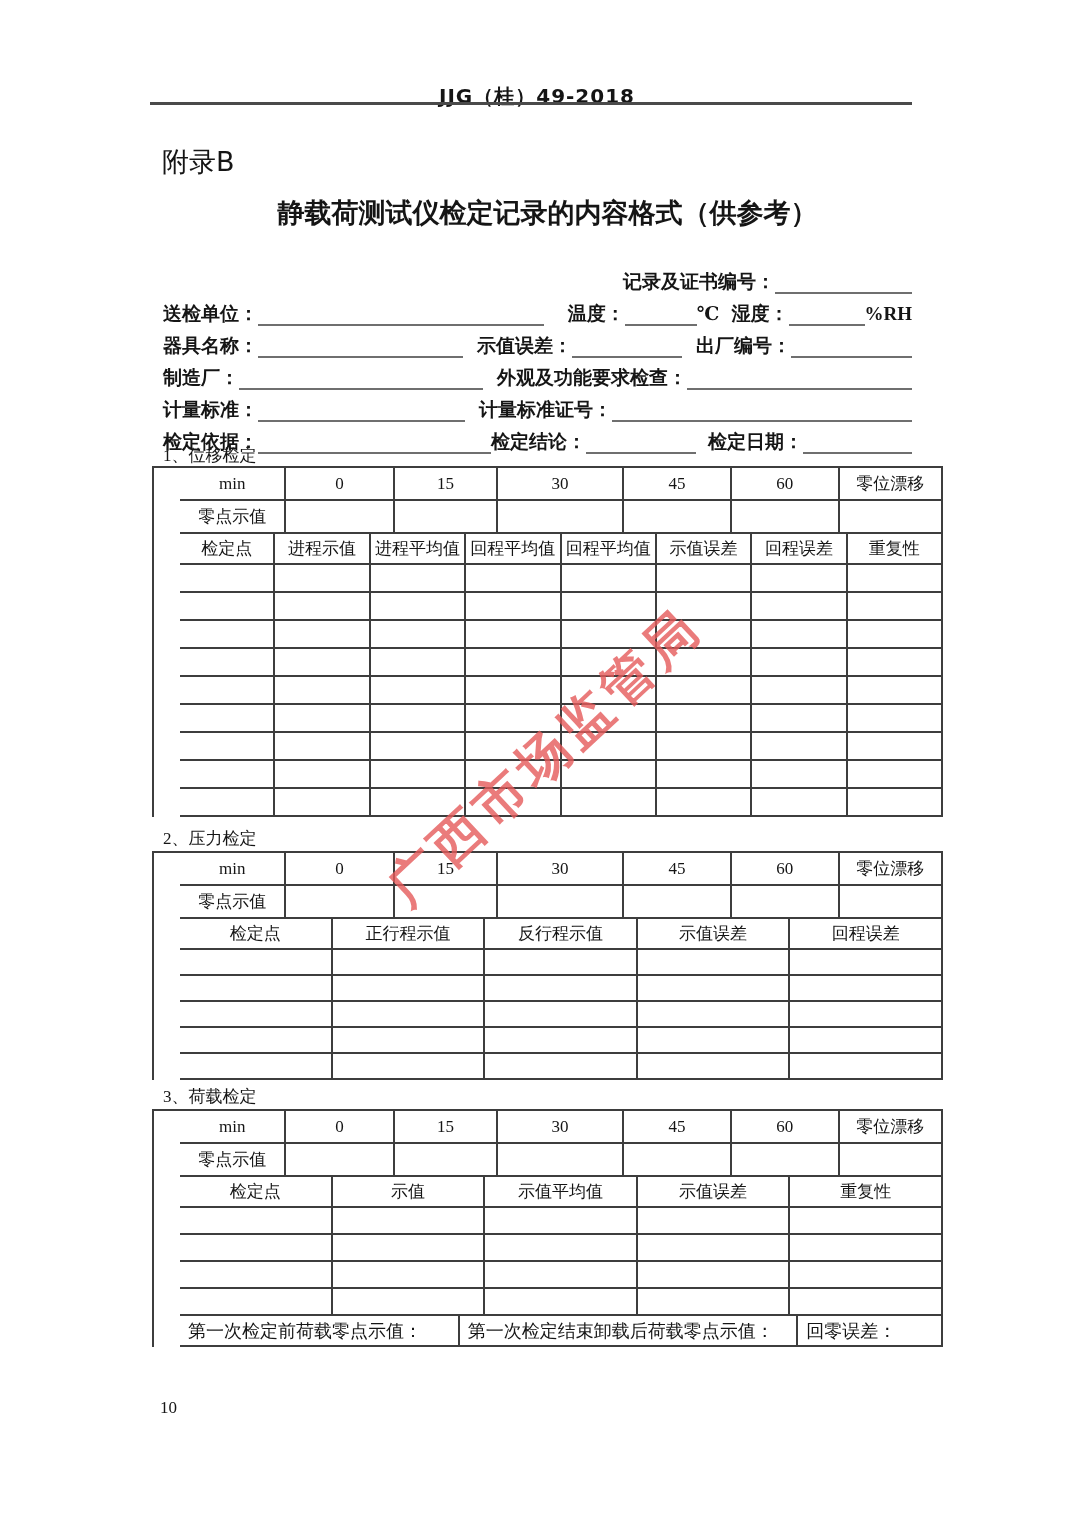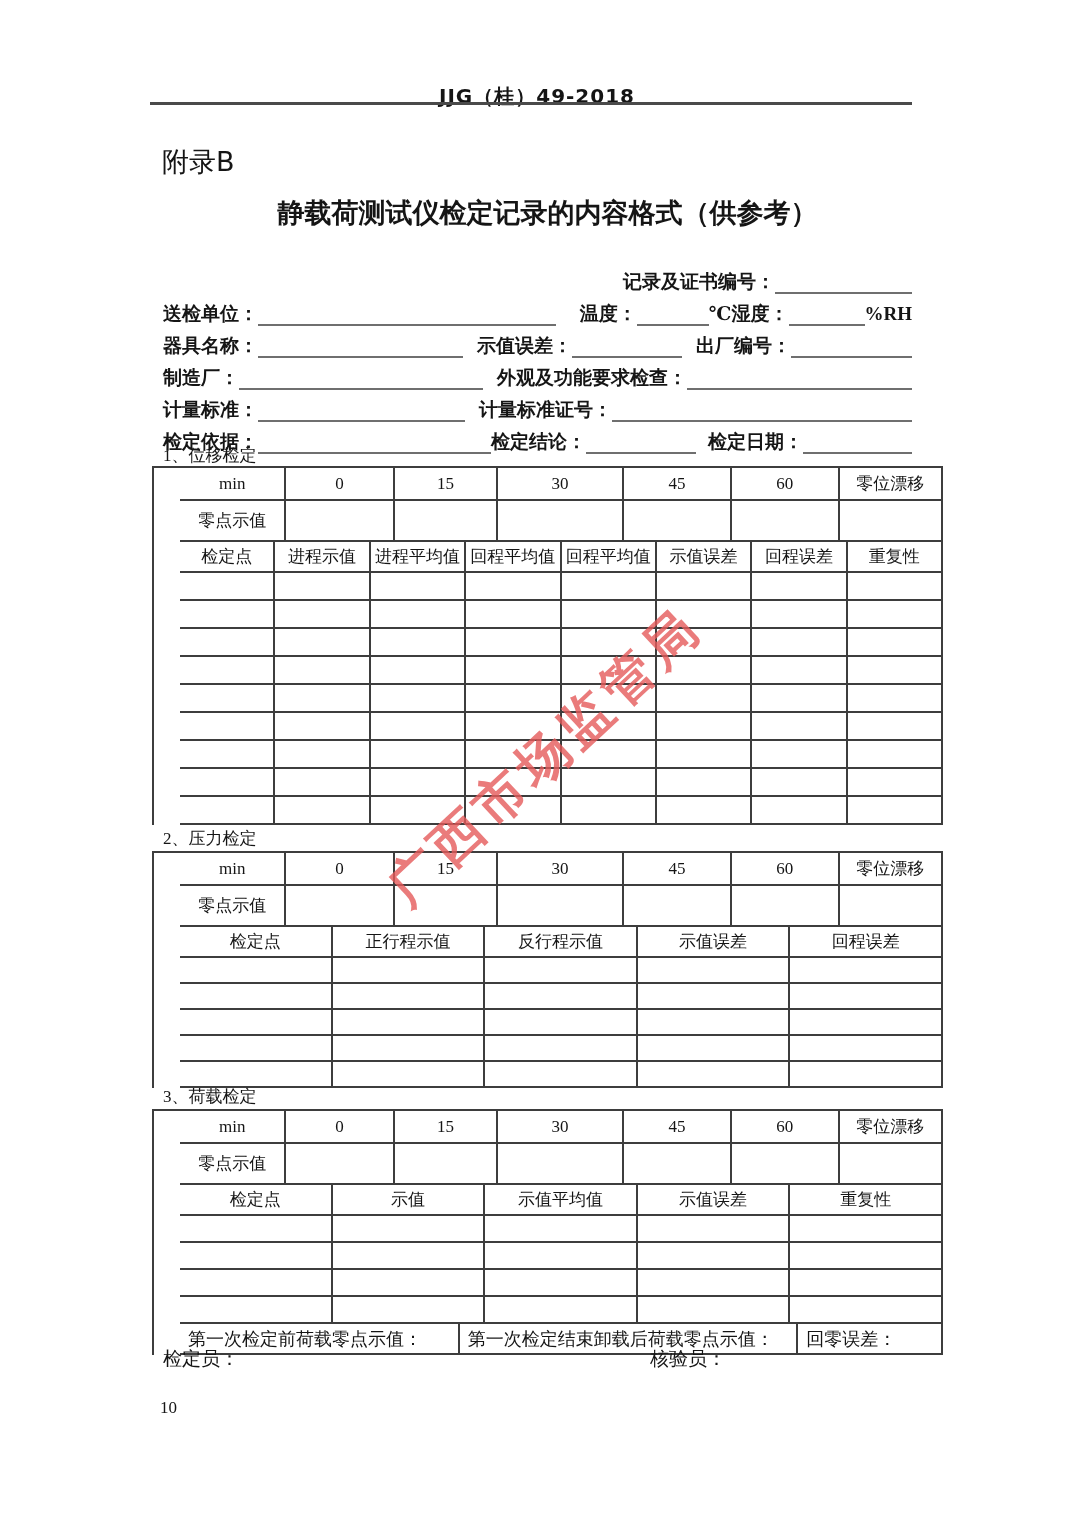--- a/index.html
+++ b/index.html
@@ -33,21 +33,21 @@
        border-left:2px solid #3d3d3d;box-sizing:border-box;background:transparent;}
   .t1{top:466px;} .t2{top:851px;} .t3{top:1109px;}
   .trow{display:grid;padding-left:26px;}
   .cell{border-right:2px solid #3d3d3d;border-bottom:2px solid #3d3d3d;box-sizing:border-box;
         display:flex;align-items:center;justify-content:center;font-size:17px;overflow:hidden;}
   .cols7{grid-template-columns:110fr 112fr 107fr 130fr 112fr 111fr 107fr;}
   .cols8{grid-template-columns:repeat(8,1fr);}
   .cols5{grid-template-columns:repeat(5,1fr);}
   .colsf{grid-template-columns:290fr 351fr 150fr;}
   .r1 .cell{height:33px;}
-  .r2 .cell{height:41px;}
+  .r2 .cell{height:33px;}
   .rh .cell{height:31px;}
   .b28{grid-auto-rows:28px;} .b26{grid-auto-rows:26px;} .b27{grid-auto-rows:27px;}
   .frow .cell{height:31px;justify-content:flex-start;padding-left:8px;font-size:18px;}
 
   .signatures{position:absolute;top:1346px;left:163px;width:749px;font-size:19px;}
   .sig-checker{position:absolute;left:487px;top:0;}
   .pagenum{position:absolute;left:160px;top:1398px;font-size:17px;}
 
   .watermark{position:absolute;left:545px;top:757px;z-index:5;white-space:nowrap;
        transform:translate(-50%,-50%) rotate(-43deg);
@@ -68,21 +68,21 @@
     <div class="fline toright">
       <span class="flabel">记录及证书编号：</span>
       <span class="ul w137"></span>
     </div>
     <div class="fline">
       <span class="flabel">送检单位：</span>
       <span class="ul grow mr24"></span>
       <span class="flabel">温度：</span>
       <span class="ul w72"></span>
       <span class="flabel">℃</span>
-      <span class="flabel" style="margin-left:0;">湿度：</span>
+      <span class="flabel" style="margin-left:12px;">湿度：</span>
       <span class="ul w76"></span>
       <span class="flabel">%RH</span>
     </div>
     <div class="fline">
       <span class="flabel">器具名称：</span>
       <span class="ul w205 mr14"></span>
       <span class="flabel">示值误差：</span>
       <span class="ul w110 mr14"></span>
       <span class="flabel">出厂编号：</span>
       <span class="ul grow"></span>
@@ -320,22 +320,18 @@
         <div class="cell"></div>
         <div class="cell"></div>
       </div>
     <div class="trow colsf frow">
         <div class="cell">第一次检定前荷载零点示值：</div>
         <div class="cell">第一次检定结束卸载后荷载零点示值：</div>
         <div class="cell">回零误差：</div>
       </div>
   </div>
 
-  <div class="signatures">
-    <span>检定员：</span>
-    <span class="sig-checker">核验员：</span>
-  </div>
 
   <div class="pagenum">10</div>
 
   <div class="watermark">广西市场监管局</div>
 
 </div>
 
 </body></html>

